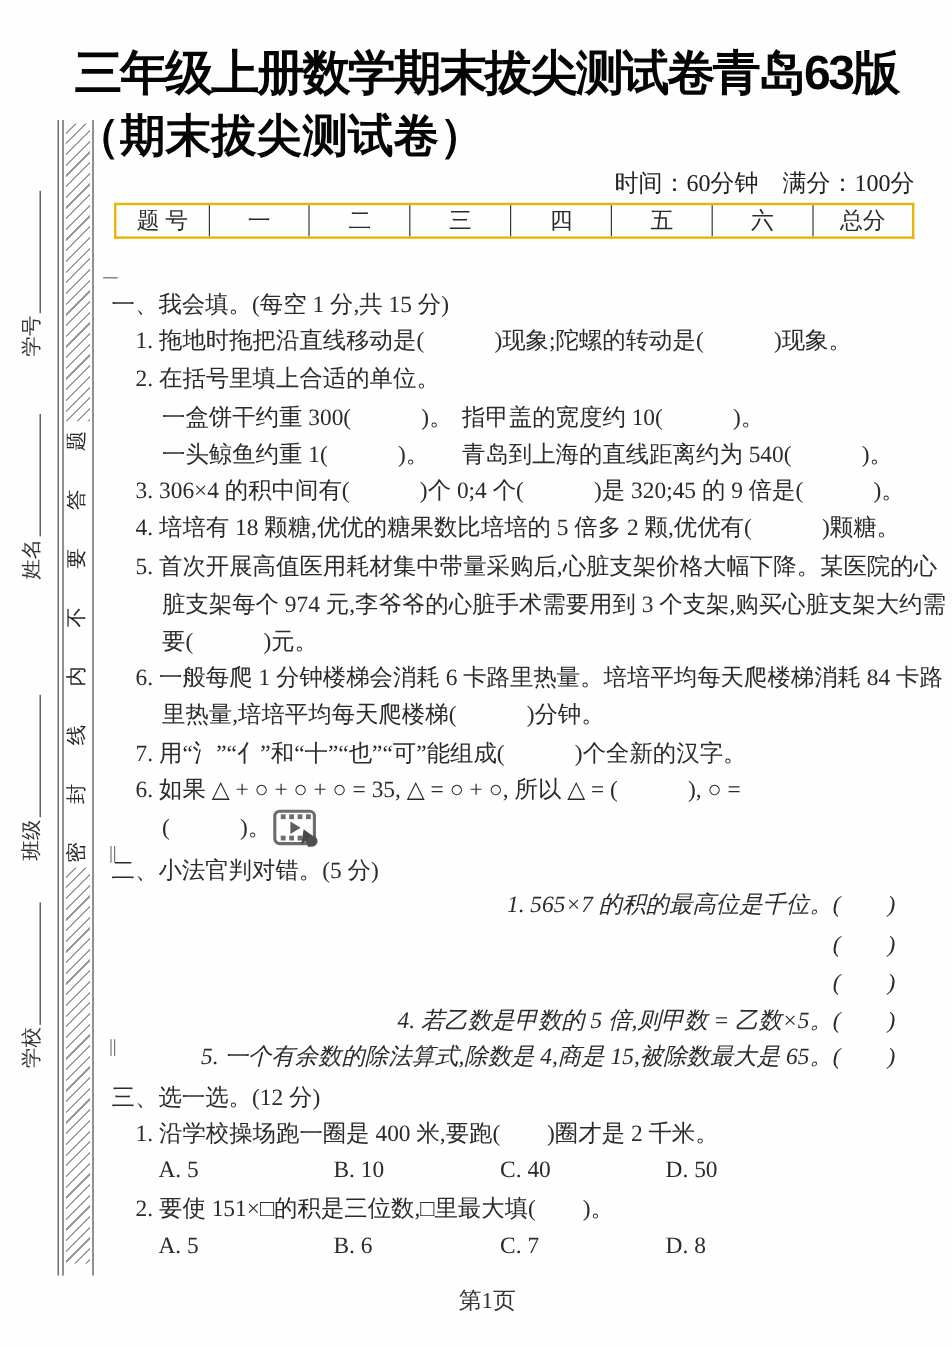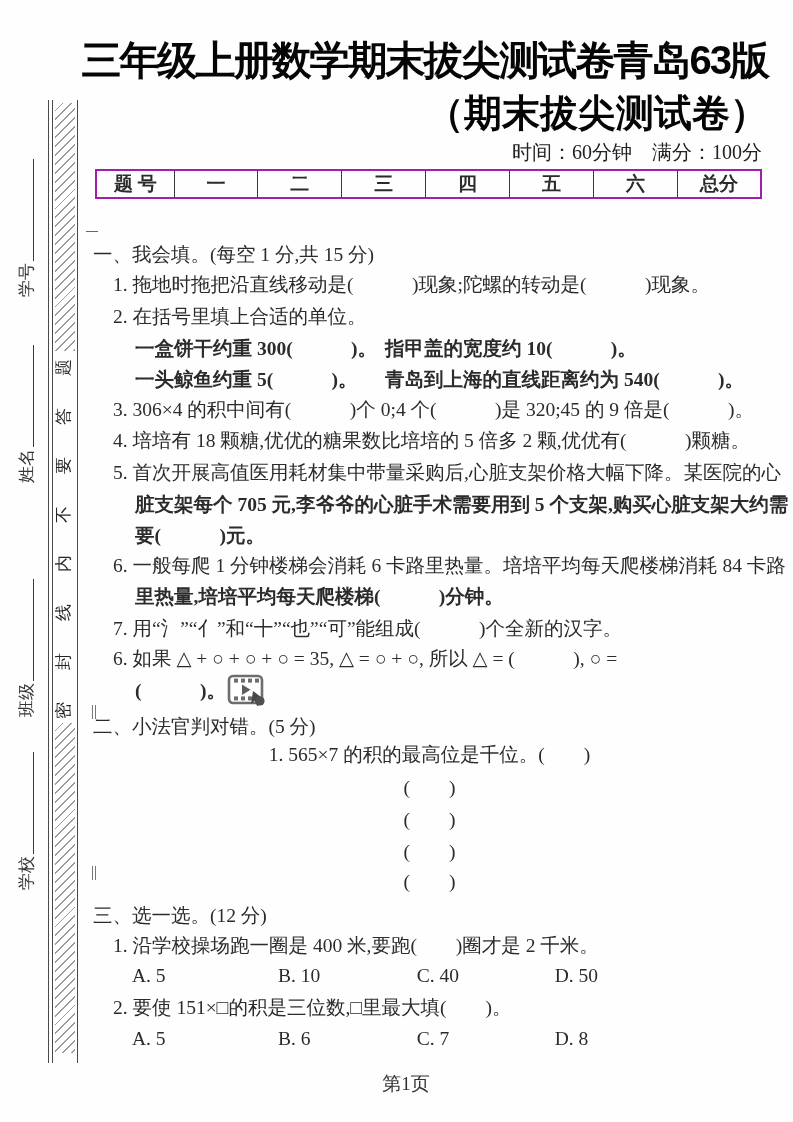--- a/index.html
+++ b/index.html
@@ -19,39 +19,39 @@
     transform:rotate(-90deg); font-size:17px; letter-spacing:32px;
     white-space:nowrap; color:#262626; line-height:20px; }
   .seal-label { position:absolute; height:20px; width:160px; left:-53px;
     transform:rotate(-90deg); font-size:17px; white-space:nowrap;
     color:#333; line-height:20px; }
   .seal-label .u { display:inline-block; width:102px; height:14px;
     border-bottom:1.2px solid #3a3a3a; vertical-align:-2px; margin-left:2px; }
   .tick { position:absolute; left:86px; top:231px; width:12px; height:1px; background:#666; }
   .dtick { position:absolute; width:1px; height:14px; background:#777; }
   
-  .title { position:absolute; left:72px; width:696px; text-align:right;
+  .title { position:absolute; left:62px; width:696px; text-align:left;
     font-family:"Liberation Sans","DejaVu Sans",sans-serif; font-weight:900; color:#050505;
     white-space:nowrap; }
   .title1 { top:33px; font-size:40px; letter-spacing:-2px; }
   .title2 { top:88px; font-size:38px; letter-spacing:0; }
   .meta { position:absolute; left:78px; top:139px; width:684px; text-align:right;
     font-size:20px; white-space:nowrap; color:#222; }
   
   table.score { position:absolute; left:95px; top:169px; width:665px;
     border-collapse:collapse; table-layout:fixed; }
   table.score td { border:1px solid #3a3a3a; text-align:center; padding:0;
     font-size:19px; color:#2b2b2b; }
-  table.score { border:2px solid #a21caf;font-weight:bold; }
+  table.score { border:2px solid #eab308; }
   tr.r1 td { height:26px; } tr.r2 td { height:32px; }
   
   .ln { position:absolute; white-space:nowrap; font-size:19.5px; line-height:22px; }
-  .lv0 { left:93px; } .lv1 { left:113px; } .lv2 { left:135px;font-weight:bold; }
+  .lv0 { left:93px; } .lv1 { left:113px; } .lv2 { left:135px; }
   .c1 { display:inline-block; width:250px; }
-  .judge { left:113px; width:633px; display:flex; justify-content:center; }
+  .judge { left:113px; width:633px; display:flex; justify-content:flex-end;font-style:italic; }
   .opts { left:132px; } .o { display:inline-block; }
   .o1 { width:141px; } .o2 { width:134px; } .o3 { width:133px; }
   .footer { position:absolute; left:56px; top:1071px; width:700px; text-align:center;
     font-size:19px; color:#333; }
   .vicon { position:absolute; left:227px; top:674px; width:42px; height:34px; cursor:pointer; }
 </style>
 </head>
 <body>
 
 <div class="vline vl1"></div>
@@ -102,26 +102,26 @@
 </tbody>
   </table>
 
 <div class="ln lv0" style="top:244px">一、我会填。(每空 1 分,共 15 分)</div>
 <div class="ln lv1" style="top:274px">1. 拖地时拖把沿直线移动是(　　　)现象;陀螺的转动是(　　　)现象。</div>
 <div class="ln lv1" style="top:306px">2. 在括号里填上合适的单位。</div>
 <div class="ln lv2" style="top:338px">
   <span class="c1">一盒饼干约重 300(　　　)。</span><span>指甲盖的宽度约 10(　　　)。</span>
 </div>
 <div class="ln lv2" style="top:369px">
-  <span class="c1">一头鲸鱼约重 5(　　　)。</span><span>青岛到上海的直线距离约为 540(　　　)。</span>
+  <span class="c1">一头鲸鱼约重 1(　　　)。</span><span>青岛到上海的直线距离约为 540(　　　)。</span>
 </div>
 <div class="ln lv1" style="top:399px">3. 306×4 的积中间有(　　　)个 0;4 个(　　　)是 320;45 的 9 倍是(　　　)。</div>
 <div class="ln lv1" style="top:430px">4. 培培有 18 颗糖,优优的糖果数比培培的 5 倍多 2 颗,优优有(　　　)颗糖。</div>
 <div class="ln lv1" style="top:462px">5. 首次开展高值医用耗材集中带量采购后,心脏支架价格大幅下降。某医院的心</div>
-<div class="ln lv2" style="top:494px">脏支架每个 705 元,李爷爷的心脏手术需要用到 5 个支架,购买心脏支架大约需</div>
+<div class="ln lv2" style="top:494px">脏支架每个 974 元,李爷爷的心脏手术需要用到 3 个支架,购买心脏支架大约需</div>
 <div class="ln lv2" style="top:525px">要(　　　)元。</div>
 <div class="ln lv1" style="top:555px">6. 一般每爬 1 分钟楼梯会消耗 6 卡路里热量。培培平均每天爬楼梯消耗 84 卡路</div>
 <div class="ln lv2" style="top:586px">里热量,培培平均每天爬楼梯(　　　)分钟。</div>
 <div class="ln lv1" style="top:618px">7. 用“氵”“亻”和“十”“也”“可”能组成(　　　)个全新的汉字。</div>
 <div class="ln lv1" style="top:648px">6. 如果 △ + ○ + ○ + ○ = 35, △ = ○ + ○, 所以 △ = (　　　), ○ =</div>
 <div class="ln lv2" style="top:680px">(　　　)。</div>
 
 <svg class="vicon" viewBox="0 0 42 34">
   <rect x="2" y="2" width="33" height="27" rx="4" fill="none" stroke="#6d6d6d" stroke-width="2.6"></rect>
   <rect x="7" y="4.6" width="4" height="4" fill="#6d6d6d"></rect>
@@ -141,23 +141,25 @@
   <span>1. 565×7 的积的最高位是千位。</span>
   <span>(　　)</span>
 </div>
 <div class="ln judge" style="top:777px">
   <span>(　　)</span>
 </div>
 <div class="ln judge" style="top:809px">
   <span>(　　)</span>
 </div>
 <div class="ln judge" style="top:841px">
+  <span>4. 若乙数是甲数的 5 倍,则甲数 = 乙数×5。</span>
   <span>(　　)</span>
 </div>
 <div class="ln judge" style="top:871px">
+  <span>5. 一个有余数的除法算式,除数是 4,商是 15,被除数最大是 65。</span>
   <span>(　　)</span>
 </div>
 
 <div class="ln lv0" style="top:905px">三、选一选。(12 分)</div>
 <div class="ln lv1" style="top:935px">1. 沿学校操场跑一圈是 400 米,要跑(　　)圈才是 2 千米。</div>
 <div class="ln opts" style="top:965px">
   <span class="o o1">A. 5</span>
   <span class="o o2">B. 10</span>
   <span class="o o3">C. 40</span>
   <span class="o">D. 50</span>

